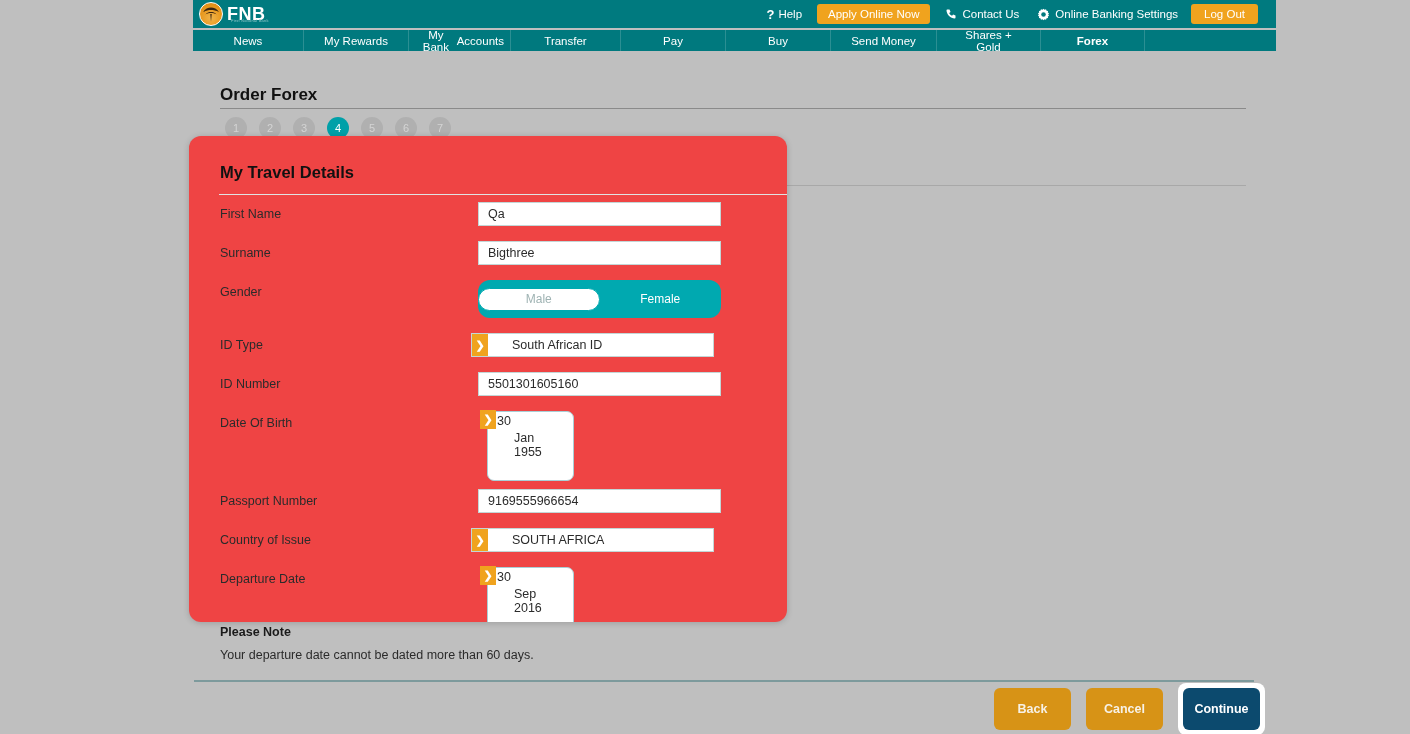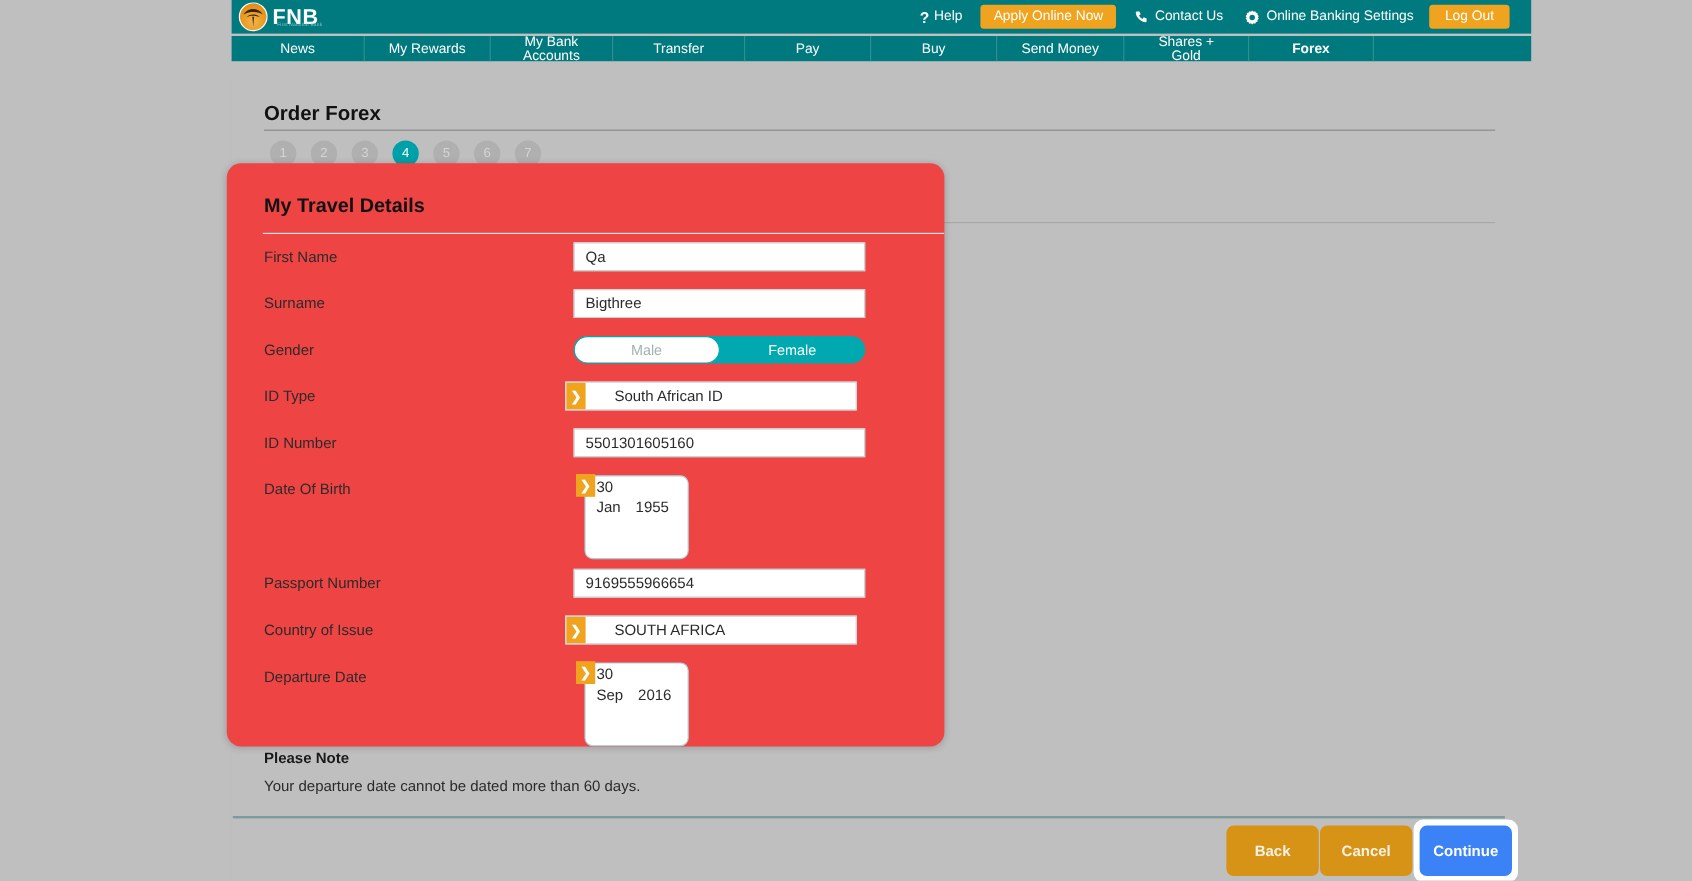--- a/index.html
+++ b/index.html
@@ -217,42 +217,42 @@
     width: 1060px;
     height: 2px;
     background: #7d9a9c;
   }
   .actions {
     position: absolute;
     right: 11px;
     top: 620px;
     display: flex;
     align-items: center;
-    gap: 1px;
+    gap: 15px;
   }
   .btn {
     width: 77px;
     height: 42px;
     border-radius: 6px;
     border: none;
     color: #f7f1e6;
     font-size: 12.5px;
     font-weight: bold;
     font-family: "Liberation Sans", sans-serif;
     cursor: pointer;
     background: #d79316;
   }
   .btn-focus-wrap {
     padding: 5px;
     border-radius: 8px;
     background: #ffffff;
     line-height: 0;
   }
   .btn.primary {
-    background: #3b82f6;
+    background: #0c4a6e;
     color: #ffffff;
   }
 
   
   .modal {
     position: absolute;
     left: 189px;
     top: 136px;
     width: 598px;
     height: 486px;
@@ -336,21 +336,21 @@
     font-size: 11px;
     font-weight: bold;
     flex: 0 0 16px;
     margin-left: 0px;
   }
   .select-text { padding-left: 24px; }
 
   
   .toggle {
     width: 243px;
-    height: 23px;
+    height: 38px;
     border-radius: 12px;
     background: #00a9b0;
     display: flex;
     align-items: center;
     cursor: pointer;
     overflow: hidden;
     box-sizing: border-box;
   }
   .toggle-opt {
     flex: 1 1 50%;
@@ -399,21 +399,21 @@
   }
   .date-day {
     position: absolute;
     left: 9px;
     top: 2px;
     font-size: 12.5px;
     color: #2b2b2b;
   }
   .date-my {
     position: absolute;
-    left: 9px;
+    left: 26px;
     top: 19px;
     font-size: 12.5px;
     color: #2b2b2b;
   }
   .date-my .mon { margin-right: 9px; }
   .row.tall { margin-bottom: 8px; }
 </style>
 </head>
 <body>
 
@@ -470,21 +470,21 @@
     </div>
   </div>
 
   <div class="main-nav">
     <div class="nav-item" style="width:111px;">
       <span>News</span>
     </div>
     <div class="nav-item" style="width:105px;">
       <span>My Rewards</span>
     </div>
-    <div class="nav-item" style="width:102px;flex-direction:column;">
+    <div class="nav-item" style="width:102px;flex-direction:row;">
       <span>My Bank</span>
       <span>Accounts</span>
     </div>
     <div class="nav-item" style="width:110px;">
       <span>Transfer</span>
     </div>
     <div class="nav-item" style="width:105px;">
       <span>Pay</span>
     </div>
     <div class="nav-item" style="width:105px;">

